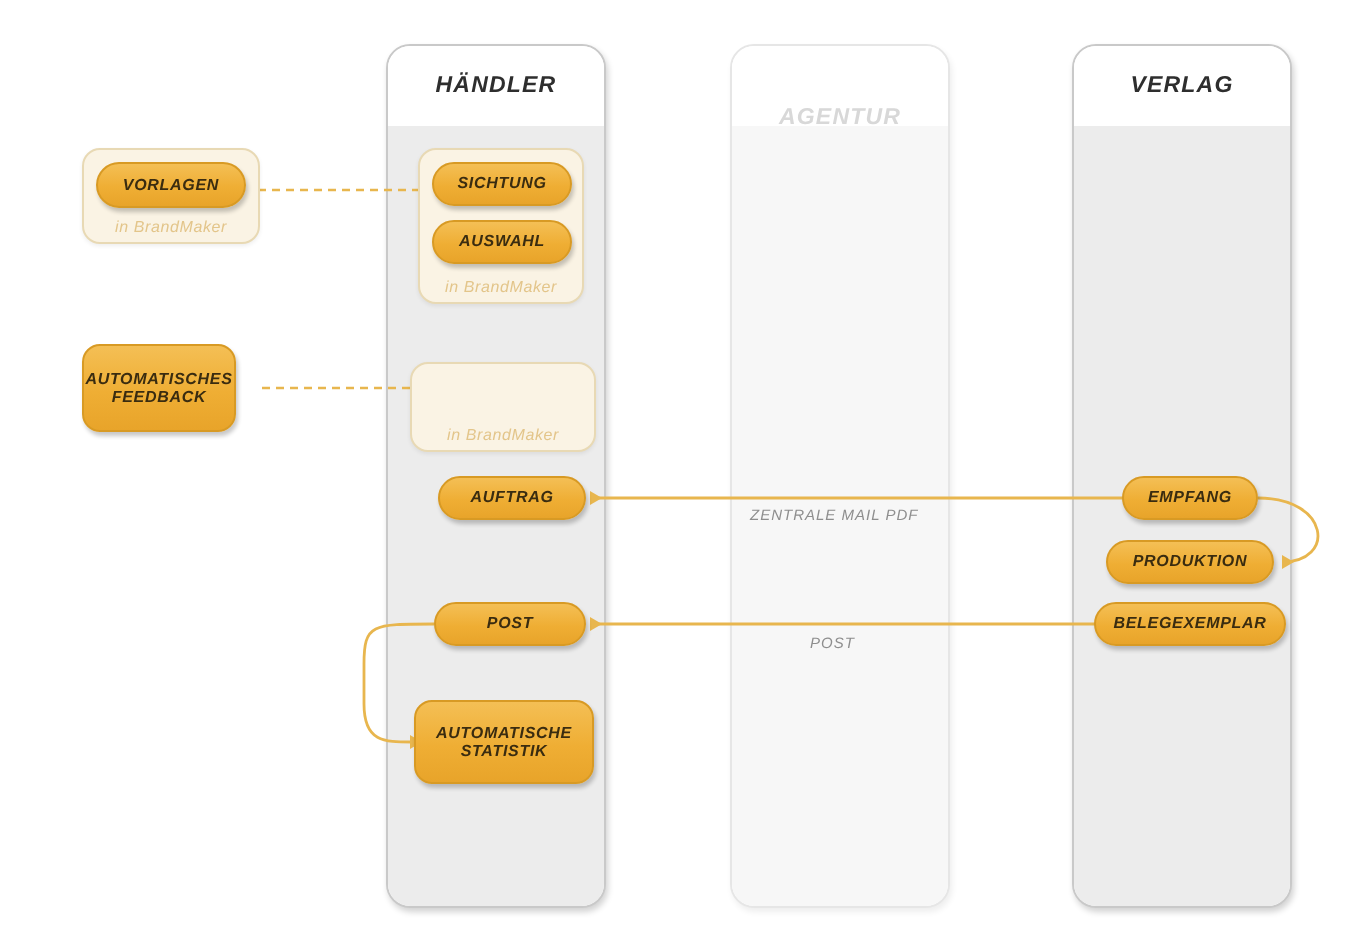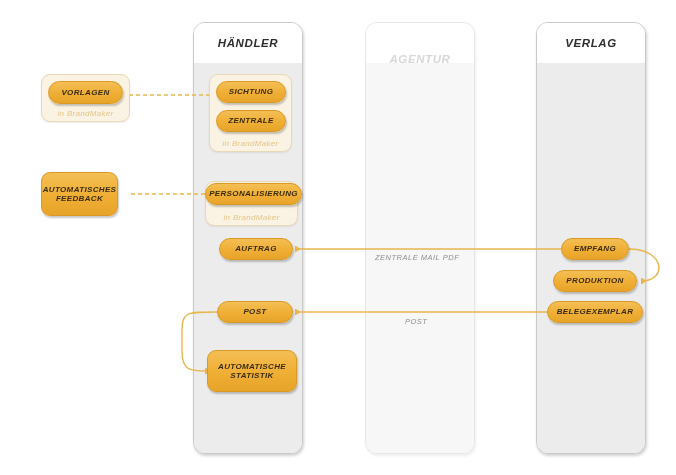--- a/index.html
+++ b/index.html
@@ -193,28 +193,25 @@
 FEEDBACK</span>
   </div>
 
   <div class="bm-box" style="left:209px; top:74px; width:83px; height:78px;">
     <span class="bm-label">in BrandMaker</span>
   </div>
   <div class="node pill" style="left:216px; top:81px; width:70px; height:22px;">
     <span class="lbl">SICHTUNG</span>
   </div>
   <div class="node pill" style="left:216px; top:110px; width:70px; height:22px;">
-    <span class="lbl">ZENTRALE</span>
+    <span class="lbl">AUSWAHL</span>
   </div>
 
   <div class="bm-box" style="left:205px; top:181px; width:93px; height:45px;">
     <span class="bm-label">in BrandMaker</span>
-  </div>
-  <div class="node pill" style="left:205px; top:183px; width:97px; height:22px;">
-    <span class="lbl">PERSONALISIERUNG</span>
   </div>
 
   <div class="node pill" style="left:219px; top:238px; width:74px; height:22px;">
     <span class="lbl">AUFTRAG</span>
   </div>
 
   <div class="node pill" style="left:217px; top:301px; width:76px; height:22px;">
     <span class="lbl">POST</span>
   </div>
 

